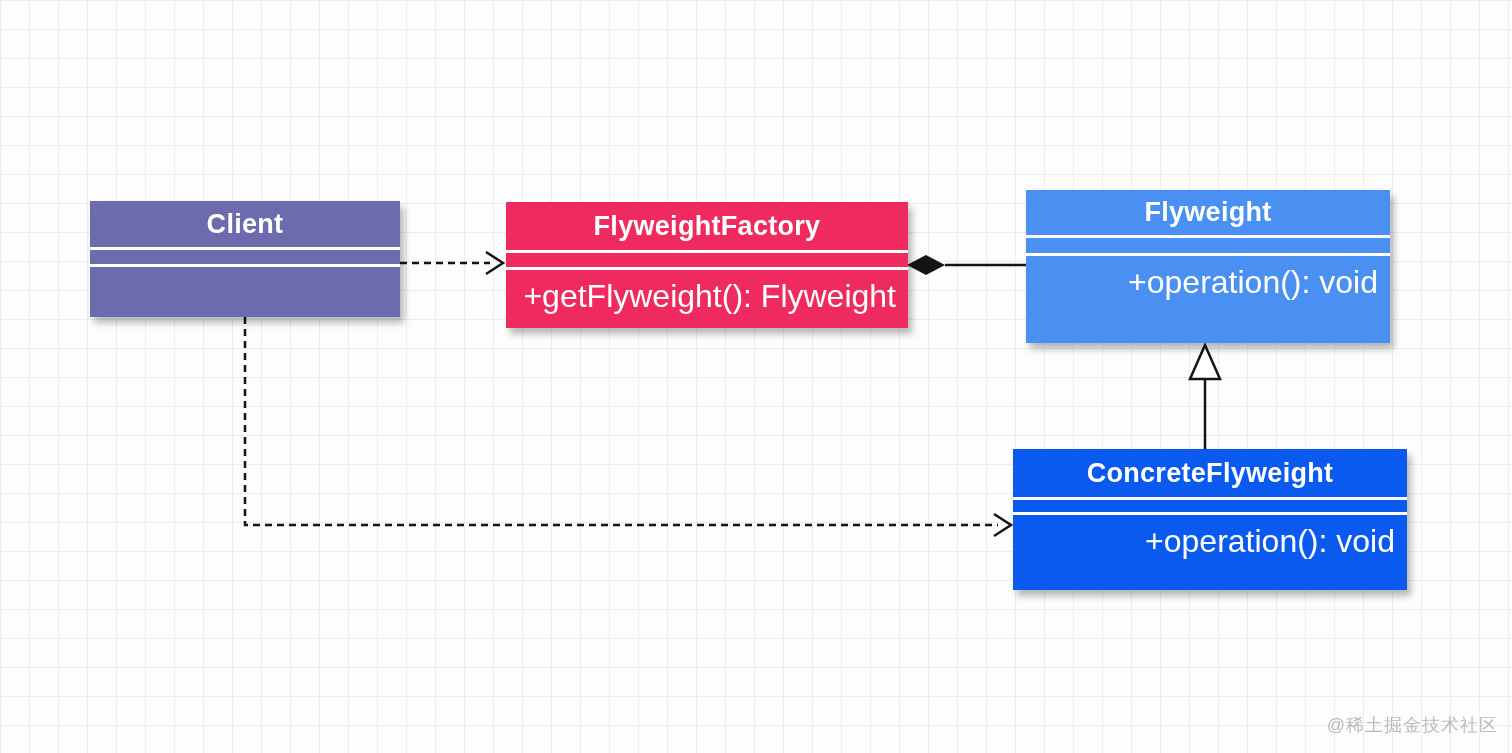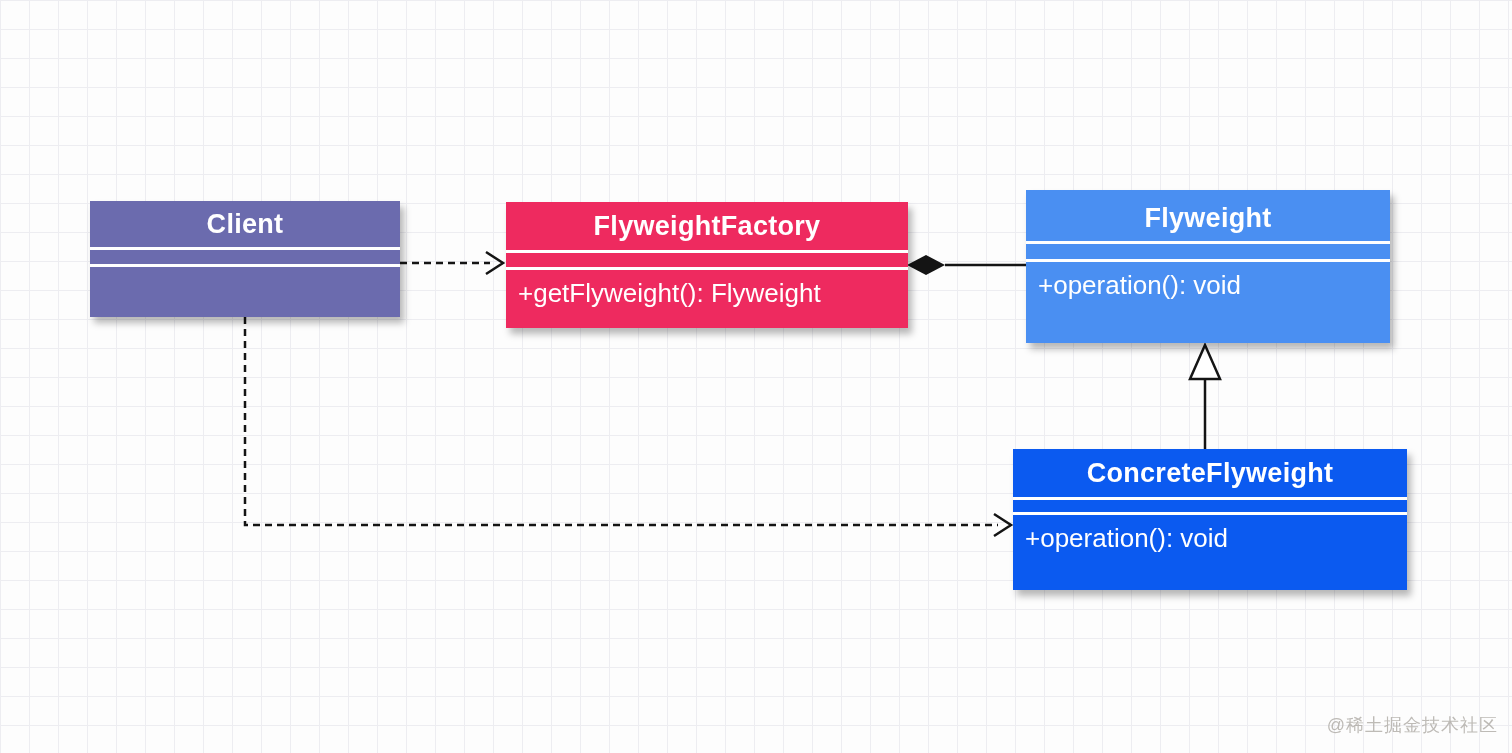--- a/index.html
+++ b/index.html
@@ -45,35 +45,36 @@
   .uml-divider {
     flex: none;
     height: 3px;
     background: #ffffff;
   }
   .uml-attrs {
     flex: none;
   }
   .uml-methods {
     flex: 1 1 auto;
-    font-size: 26px;
+    font-size: 32px;
     padding: 8px 12px 0 12px;
     white-space: pre;
+    text-align: right;
   }
   
   .client            { left: 90px;   top: 201px; width: 310px; height: 116px; background: #6b6bae; }
   .client .uml-title { height: 46px; }
   .client .uml-attrs { height: 14px; }
 
   .factory            { left: 506px;  top: 202px; width: 402px; height: 126px; background: #ee2a5f; }
   .factory .uml-title { height: 48px; }
   .factory .uml-attrs { height: 14px; }
 
   .flyweight            { left: 1026px; top: 190px; width: 364px; height: 153px; background: #4a8ff2; }
-  .flyweight .uml-title { height: 45px; margin-top: 6px; }
+  .flyweight .uml-title { height: 45px; }
   .flyweight .uml-attrs { height: 15px; }
 
   .concrete            { left: 1013px; top: 449px; width: 394px; height: 141px; background: #0b5af0; }
   .concrete .uml-title { height: 48px; border-radius: 8px; }
   .concrete .uml-attrs { height: 12px; }
 
   .watermark {
     position: absolute;
     right: 14px;
     bottom: 16px;

